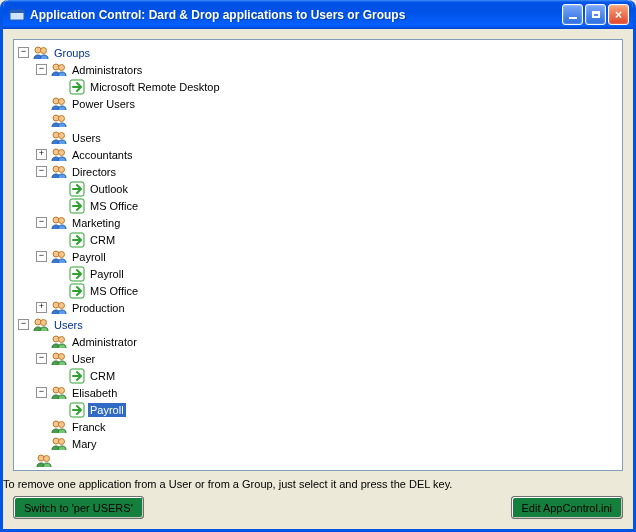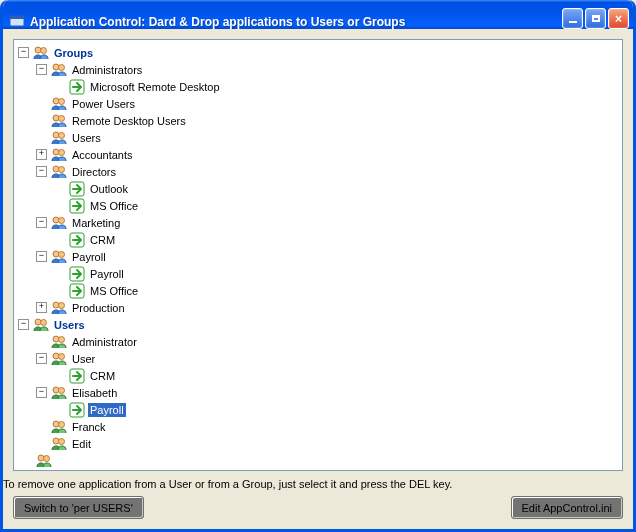--- a/index.html
+++ b/index.html
@@ -20,21 +20,21 @@
     border-radius: 8px 8px 0 0;
     background: #ece9d8;
     display: flex;
     flex-direction: column;
     overflow: hidden;
   }
   .titlebar {
     height: 29px;
     background: linear-gradient(to bottom,#3f8cf3 0%,#0052e6 8%,#0052e6 40%,#0560ff 88%,#0345c9 100%);
     display:flex;
-    align-items:flex-end;
+    align-items:center;
     color:#fff;
     font-weight:bold;
     font-size:12px;
     padding: 0 4px 0 6px;
     border-radius: 6px 6px 0 0;
   }
   .titlebar .app-icon {
     width:16px; height:16px;
     margin-right:5px;
     display:flex;align-items:center;justify-content:center;
@@ -93,36 +93,36 @@
     display:flex;align-items:center;justify-content:center;
     font-size:9px; line-height:1;
     color:#000;
     margin-right:4px;
     font-family: "Courier New", monospace;
     cursor:pointer;
   }
   .exp.none { border:none; background:transparent; color:transparent; }
   .ic { width:16px; height:16px; margin-right:3px; display:flex;align-items:center;justify-content:center; flex-shrink:0;}
   .lbl { padding: 1px 2px; }
-  .lbl.root { font-weight:bold; color:#003399; }
+  .lbl.root { font-weight:normal; color:#003399; }
   .lbl.selected { background:#316ac5; color:#fff; }
   .hint {
     padding: 3px 10px 6px 0;
     color:#000;
   }
   .btnbar {
     display:flex;
     padding: 0 10px 10px 10px;
     gap: 8px;
   }
   .btnbar .spacer { flex:1; }
   button.winbtn {
     font: 11px Tahoma, Arial, sans-serif;
     padding: 3px 10px;
-    background:#737373;
+    background:#15803d;
     border:1px solid #707070;
     border-radius:3px;
     box-shadow: inset 1px 1px 0 #fff, inset -1px -1px 0 #c8c8c0;
     cursor:pointer;
     min-width: 110px;
     height: 23px;
   }
   
   .svg { display:block; }
 </style>
@@ -215,21 +215,20 @@
                 <div class="row">
                   <span class="exp none"></span>
                   <span class="ic">
                     <svg class="svg" width="16" height="16" viewBox="0 0 16 16">
                       <circle cx="5" cy="5" r="3" fill="#f7c58b" stroke="#b77b2e"></circle>
                       <circle cx="10.5" cy="5.5" r="3" fill="#f7c58b" stroke="#b77b2e"></circle>
                       <path d="M1 14c0-3 2-4 4-4s4 1 4 4" fill="#3a78d6" stroke="#24559f"></path>
                       <path d="M7 14c0-3 2-4 4-4s4 1 4 4" fill="#589ff0" stroke="#24559f"></path>
                     </svg>
                   </span>
-                  <span class="lbl">Remote Desktop Users</span>
                 </div>
               </li>
               <li class="node">
                 <div class="row">
                   <span class="exp none"></span>
                   <span class="ic">
                     <svg class="svg" width="16" height="16" viewBox="0 0 16 16">
                       <circle cx="5" cy="5" r="3" fill="#f7c58b" stroke="#b77b2e"></circle>
                       <circle cx="10.5" cy="5.5" r="3" fill="#f7c58b" stroke="#b77b2e"></circle>
                       <path d="M1 14c0-3 2-4 4-4s4 1 4 4" fill="#3a78d6" stroke="#24559f"></path>
@@ -479,21 +478,21 @@
                 <div class="row">
                   <span class="exp none"></span>
                   <span class="ic">
                     <svg class="svg" width="16" height="16" viewBox="0 0 16 16">
                       <circle cx="5" cy="5" r="3" fill="#f7c58b" stroke="#b77b2e"></circle>
                       <circle cx="10.5" cy="5.5" r="3" fill="#f7c58b" stroke="#b77b2e"></circle>
                       <path d="M1 14c0-3 2-4 4-4s4 1 4 4" fill="#49a04b" stroke="#2e6e30"></path>
                       <path d="M7 14c0-3 2-4 4-4s4 1 4 4" fill="#6fc971" stroke="#2e6e30"></path>
                     </svg>
                   </span>
-                  <span class="lbl">Edit</span>
+                  <span class="lbl">Mary</span>
                 </div>
               </li>
               <li class="node">
                 <div class="row">
                   <span class="ic">
                     <svg class="svg" width="16" height="16" viewBox="0 0 16 16">
                       <circle cx="5" cy="5" r="3" fill="#f7c58b" stroke="#b77b2e"></circle>
                       <circle cx="10.5" cy="5.5" r="3" fill="#f7c58b" stroke="#b77b2e"></circle>
                       <path d="M1 14c0-3 2-4 4-4s4 1 4 4" fill="#49a04b" stroke="#2e6e30"></path>
                       <path d="M7 14c0-3 2-4 4-4s4 1 4 4" fill="#6fc971" stroke="#2e6e30"></path>

